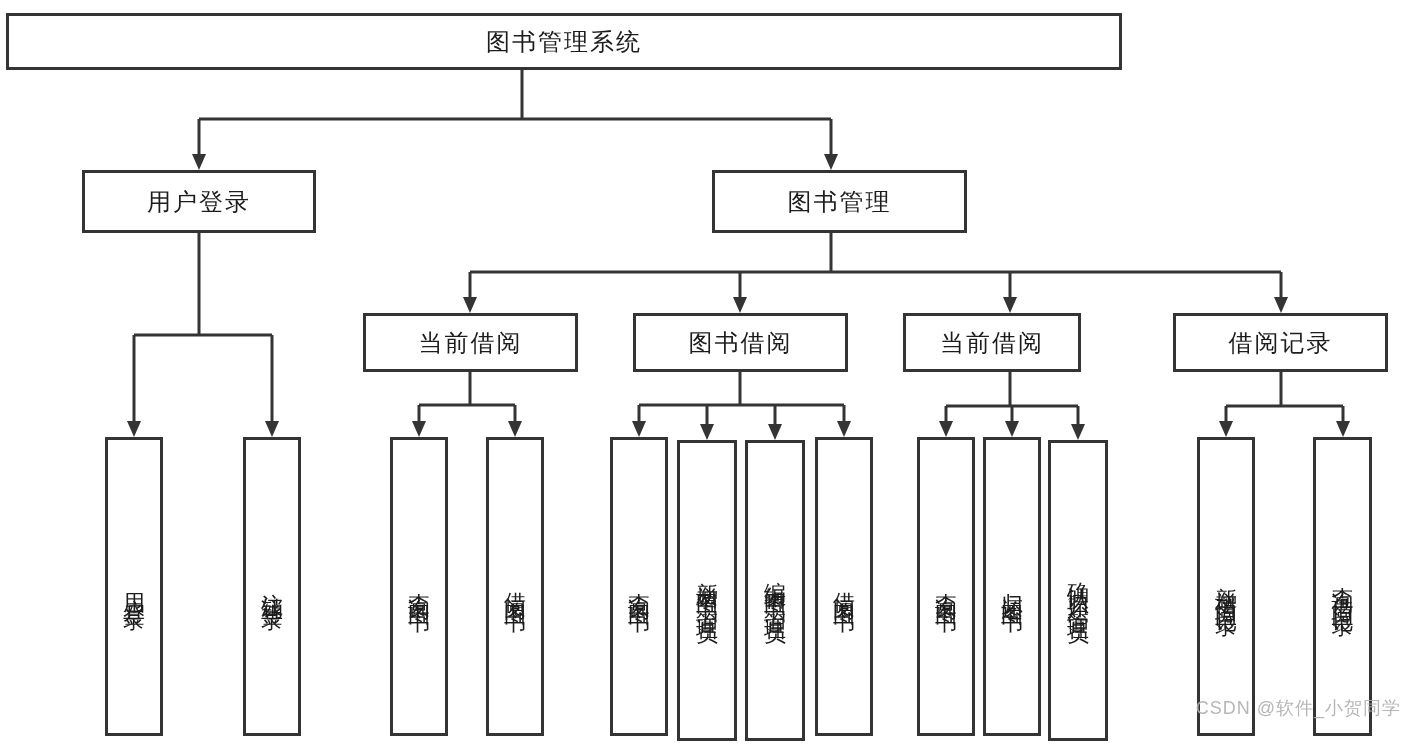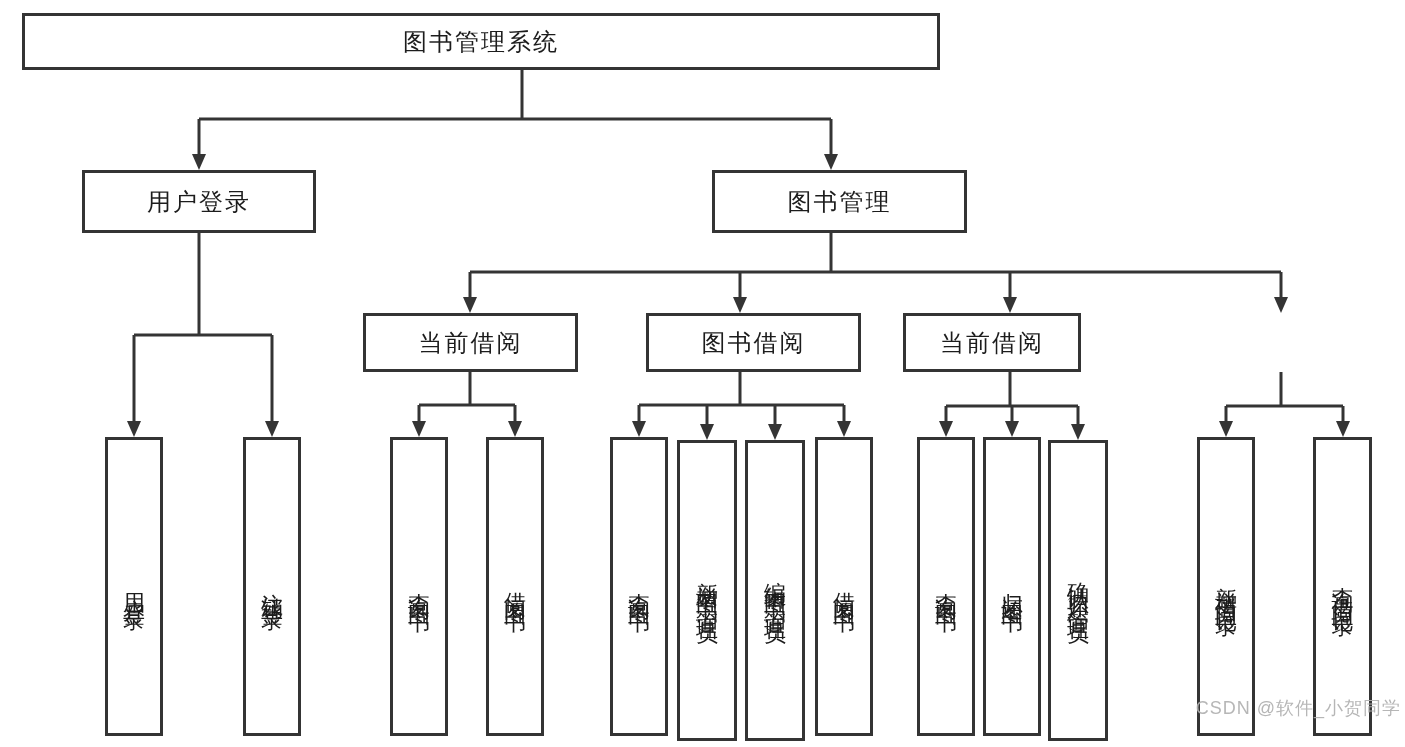--- a/index.html
+++ b/index.html
@@ -83,39 +83,42 @@
       <line x1="1012" y1="406" x2="1012" y2="427" stroke="#343434" stroke-width="3"></line>
       <polygon points="1005,421 1019,421 1012,437" fill="#343434"></polygon>
       <line x1="1078" y1="406" x2="1078" y2="430" stroke="#343434" stroke-width="3"></line>
       <polygon points="1071,424 1085,424 1078,440" fill="#343434"></polygon>
       <line x1="1226" y1="406" x2="1226" y2="427" stroke="#343434" stroke-width="3"></line>
       <polygon points="1219,421 1233,421 1226,437" fill="#343434"></polygon>
       <line x1="1343" y1="406" x2="1343" y2="427" stroke="#343434" stroke-width="3"></line>
       <polygon points="1336,421 1350,421 1343,437" fill="#343434"></polygon>
     </svg>
 
-  <div class="node h" style="left:22px;top:13px;width:918px;height:57px">
+  <div class="node h" style="left:6px;top:13px;width:1116px;height:57px">
     <span>图书管理系统</span>
   </div>
 
   <div class="node h" style="left:82px;top:170px;width:234px;height:63px">
     <span>用户登录</span>
   </div>
   <div class="node h" style="left:712px;top:170px;width:255px;height:63px">
     <span>图书管理</span>
   </div>
 
   <div class="node h" style="left:363px;top:313px;width:215px;height:59px">
     <span>当前借阅</span>
   </div>
-  <div class="node h" style="left:646px;top:313px;width:215px;height:59px">
+  <div class="node h" style="left:633px;top:313px;width:215px;height:59px">
     <span>图书借阅</span>
   </div>
   <div class="node h" style="left:903px;top:313px;width:178px;height:59px">
     <span>当前借阅</span>
+  </div>
+  <div class="node h" style="left:1173px;top:313px;width:215px;height:59px">
+    <span>借阅记录</span>
   </div>
 
   <div class="node v" style="left:105px;top:437px;width:58px;height:299px">
     <span>用户登录</span>
   </div>
   <div class="node v" style="left:243px;top:437px;width:58px;height:299px">
     <span>注销登录</span>
   </div>
 
   <div class="node v" style="left:390px;top:437px;width:58px;height:299px">

